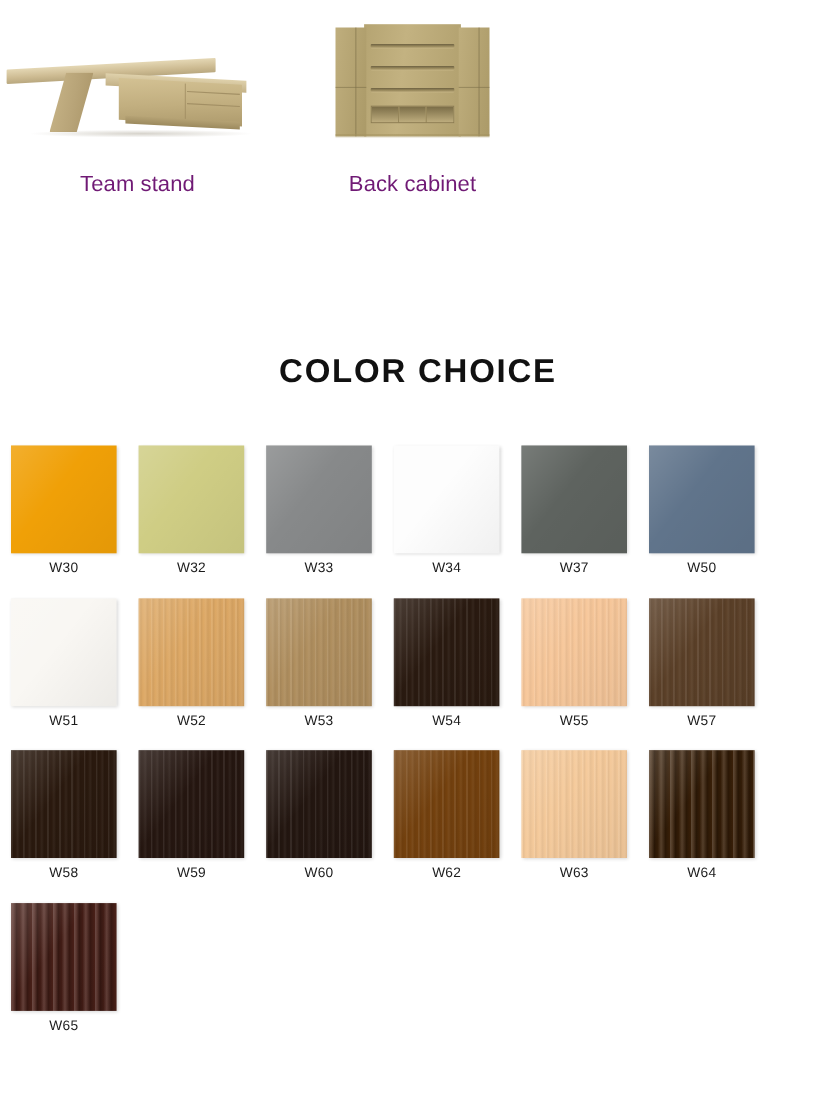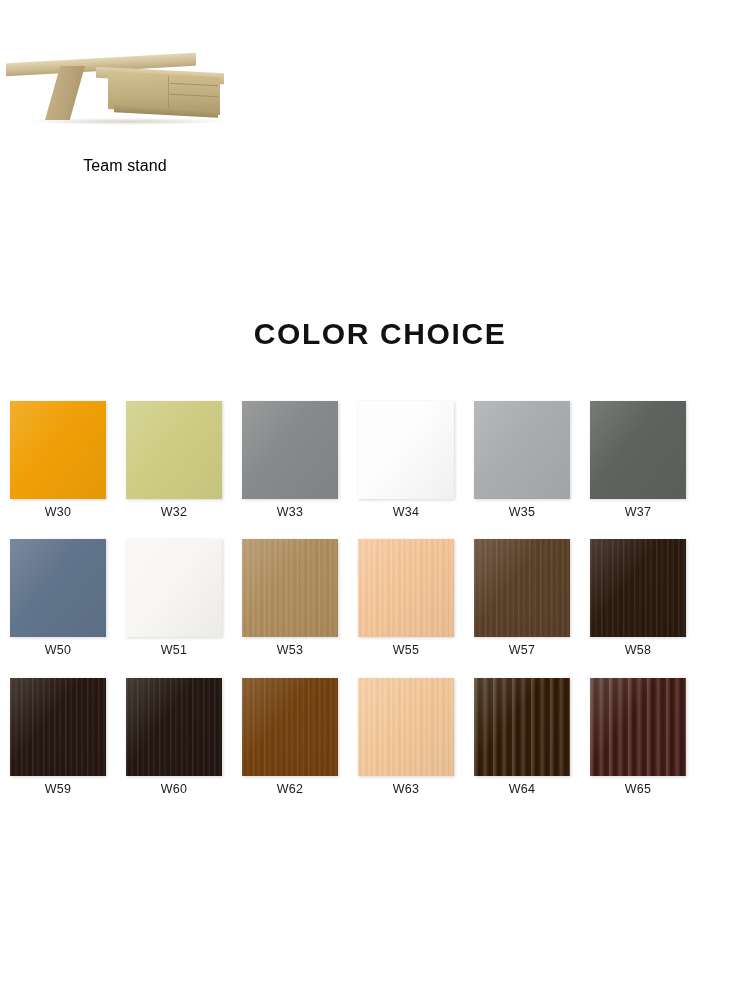--- a/index.html
+++ b/index.html
@@ -32,22 +32,22 @@
     align-items: center;
   }
   .product-figure {
     width: 100%;
     height: 148px;
     position: relative;
     overflow: hidden;
     background: #ffffff;
   }
   .product-caption {
-    font-size: 16px;
-    color: #000000;
+    font-size: 20px;
+    color: #701a75;
     letter-spacing: .1px;
     margin-top: 9px;
     text-align: left;
     line-height: 1.1;
   }
 
   
   .desk-top {
     position: absolute;
     left: 6px; top: 58px;
@@ -306,20 +306,43 @@
       <div class="desk-cab"></div>
       <div class="desk-cab-div"></div>
       <div class="desk-cab-line"></div>
       <div class="desk-cab-line b"></div>
       <div class="desk-plinth"></div>
       <div class="desk-shadow"></div>
     </div>
     <div class="product-caption">Team stand</div>
   </div>
 
+  <div class="product-cell">
+    <div class="product-figure">
+      <div class="cab-wrap">
+        <div class="cab-center"></div>
+        <div class="cab-side l"></div>
+        <div class="cab-side r"></div>
+        <div class="cab-side-seam l"></div>
+        <div class="cab-side-seam r"></div>
+        <div class="cab-side-h l"></div>
+        <div class="cab-side-h r"></div>
+        <div class="cab-shelf s1"></div>
+        <div class="cab-shelf s2"></div>
+        <div class="cab-shelf s3"></div>
+        <div class="cab-box">
+          <i></i>
+          <i></i>
+          <i></i>
+        </div>
+        <div class="cab-base"></div>
+      </div>
+    </div>
+    <div class="product-caption">Back cabinet</div>
+  </div>
 
 
 </div>
 
 <div class="section-title" id="color-choice-title">COLOR CHOICE</div>
 
 <div class="swatch-grid" id="swatch-grid">
     <div class="swatch-cell">
       <div class="swatch-chip" style="background: rgb(240, 160, 7);"></div>
       <div class="swatch-label">W30</div>
@@ -330,40 +353,44 @@
     </div>
     <div class="swatch-cell">
       <div class="swatch-chip" style="background: rgb(135, 137, 138);"></div>
       <div class="swatch-label">W33</div>
     </div>
     <div class="swatch-cell">
       <div class="swatch-chip" style="background: rgb(253, 253, 253);"></div>
       <div class="swatch-label">W34</div>
     </div>
     <div class="swatch-cell">
-      <div class="swatch-chip" style="background: rgb(169, 173, 176);"></div>
-      <div class="swatch-label">W35</div>
-    </div>
-    <div class="swatch-cell">
       <div class="swatch-chip" style="background: rgb(94, 99, 95);"></div>
       <div class="swatch-label">W37</div>
     </div>
     <div class="swatch-cell">
       <div class="swatch-chip" style="background: rgb(96, 116, 139);"></div>
       <div class="swatch-label">W50</div>
     </div>
     <div class="swatch-cell">
       <div class="swatch-chip" style="background: rgb(249, 247, 243);"></div>
       <div class="swatch-label">W51</div>
     </div>
     <div class="swatch-cell">
+      <div class="swatch-chip grain" style="background: rgb(221, 168, 101);"></div>
+      <div class="swatch-label">W52</div>
+    </div>
+    <div class="swatch-cell">
       <div class="swatch-chip grain" style="background: rgb(176, 143, 95);"></div>
       <div class="swatch-label">W53</div>
     </div>
     <div class="swatch-cell">
+      <div class="swatch-chip grain" style="background: rgb(42, 26, 16);"></div>
+      <div class="swatch-label">W54</div>
+    </div>
+    <div class="swatch-cell">
       <div class="swatch-chip grain" style="background: rgb(247, 199, 154);"></div>
       <div class="swatch-label">W55</div>
     </div>
     <div class="swatch-cell">
       <div class="swatch-chip grain" style="background: rgb(91, 64, 40);"></div>
       <div class="swatch-label">W57</div>
     </div>
     <div class="swatch-cell">
       <div class="swatch-chip grain" style="background: rgb(42, 25, 14);"></div>
       <div class="swatch-label">W58</div>

